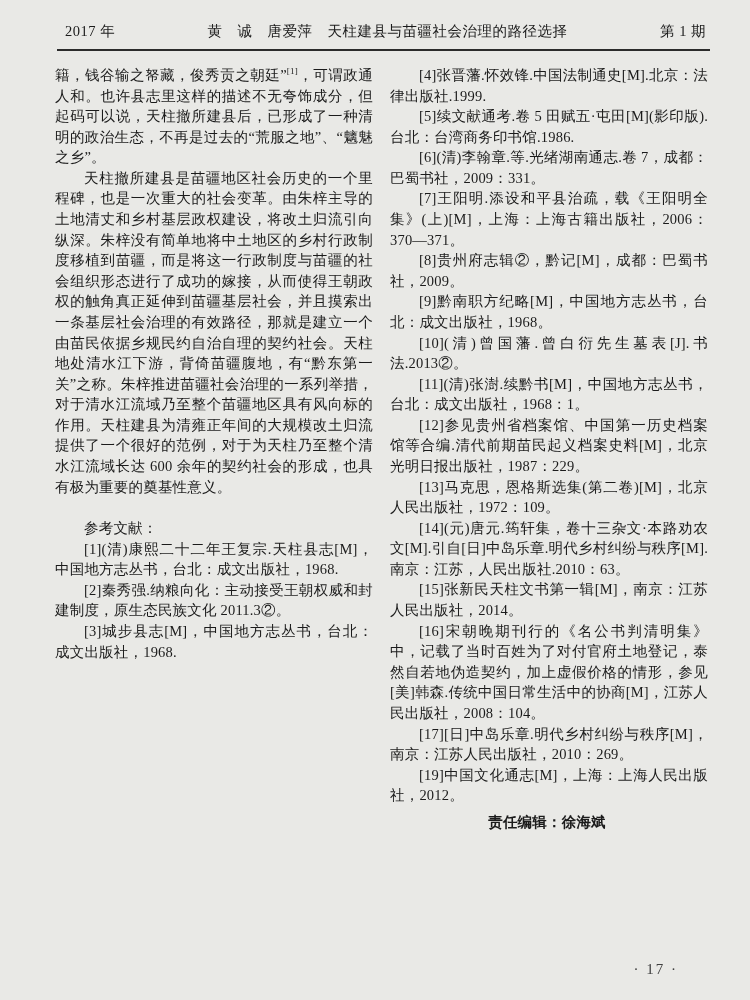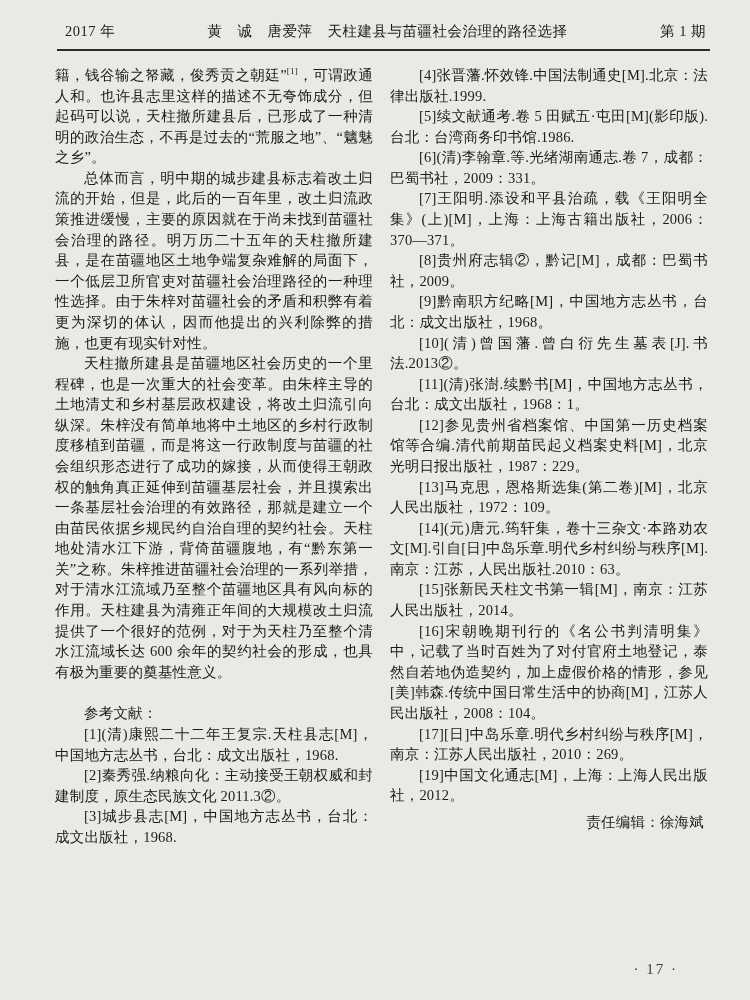--- a/index.html
+++ b/index.html
@@ -51,22 +51,22 @@
     line-height: 0;
     vertical-align: super;
   }
   .ref-heading {
     font-weight: normal;
     text-indent: 2em;
     margin-top: 1.45em !important;
   }
   .ref { text-indent: 2em; }
   .editor-line {
-    text-align: right;
-    font-weight: normal;
+    text-align: center;
+    font-weight: bold;
     margin-top: 0.45em !important;
     padding-right: 4px;
   }
   .page-footer {
     position: absolute;
     right: 72px;
     bottom: 22px;
     font-size: 15px;
     letter-spacing: 2px;
     color: #404040;
@@ -82,21 +82,20 @@
     <span class="rh-title">黄　诚　唐爱萍　天柱建县与苗疆社会治理的路径选择</span>
     <span class="rh-issue">第 1 期</span>
   </div>
 
   <hr class="head-rule">
 
   <div class="columns">
 
     <section class="col">
       <p class="noindent"><span>籍，钱谷输之帑藏，俊秀贡之朝廷”</span><sup class="fnref">[1]</sup><span>，可谓政通人和。也许县志里这样的描述不无夸饰成分，但起码可以说，天柱撤所建县后，已形成了一种清明的政治生态，不再是过去的“荒服之地”、“魑魅之乡”。</span></p>
-      <p class="indent">总体而言，明中期的城步建县标志着改土归流的开始，但是，此后的一百年里，改土归流政策推进缓慢，主要的原因就在于尚未找到苗疆社会治理的路径。明万历二十五年的天柱撤所建县，是在苗疆地区土地争端复杂难解的局面下，一个低层卫所官吏对苗疆社会治理路径的一种理性选择。由于朱梓对苗疆社会的矛盾和积弊有着更为深切的体认，因而他提出的兴利除弊的措施，也更有现实针对性。</p>
       <p class="indent">天柱撤所建县是苗疆地区社会历史的一个里程碑，也是一次重大的社会变革。由朱梓主导的土地清丈和乡村基层政权建设，将改土归流引向纵深。朱梓没有简单地将中土地区的乡村行政制度移植到苗疆，而是将这一行政制度与苗疆的社会组织形态进行了成功的嫁接，从而使得王朝政权的触角真正延伸到苗疆基层社会，并且摸索出一条基层社会治理的有效路径，那就是建立一个由苗民依据乡规民约自治自理的契约社会。天柱地处清水江下游，背倚苗疆腹地，有“黔东第一关”之称。朱梓推进苗疆社会治理的一系列举措，对于清水江流域乃至整个苗疆地区具有风向标的作用。天柱建县为清雍正年间的大规模改土归流提供了一个很好的范例，对于为天柱乃至整个清水江流域长达 600 余年的契约社会的形成，也具有极为重要的奠基性意义。</p>
       <p class="ref-heading">参考文献：</p>
       <div>
 
           <p class="ref">[1](清)康熙二十二年王复宗.天柱县志[M]，中国地方志丛书，台北：成文出版社，1968.</p>
 
           <p class="ref">[2]秦秀强.纳粮向化：主动接受王朝权威和封建制度，原生态民族文化 2011.3②。</p>
 
           <p class="ref">[3]城步县志[M]，中国地方志丛书，台北：成文出版社，1968.</p>
         </div>

